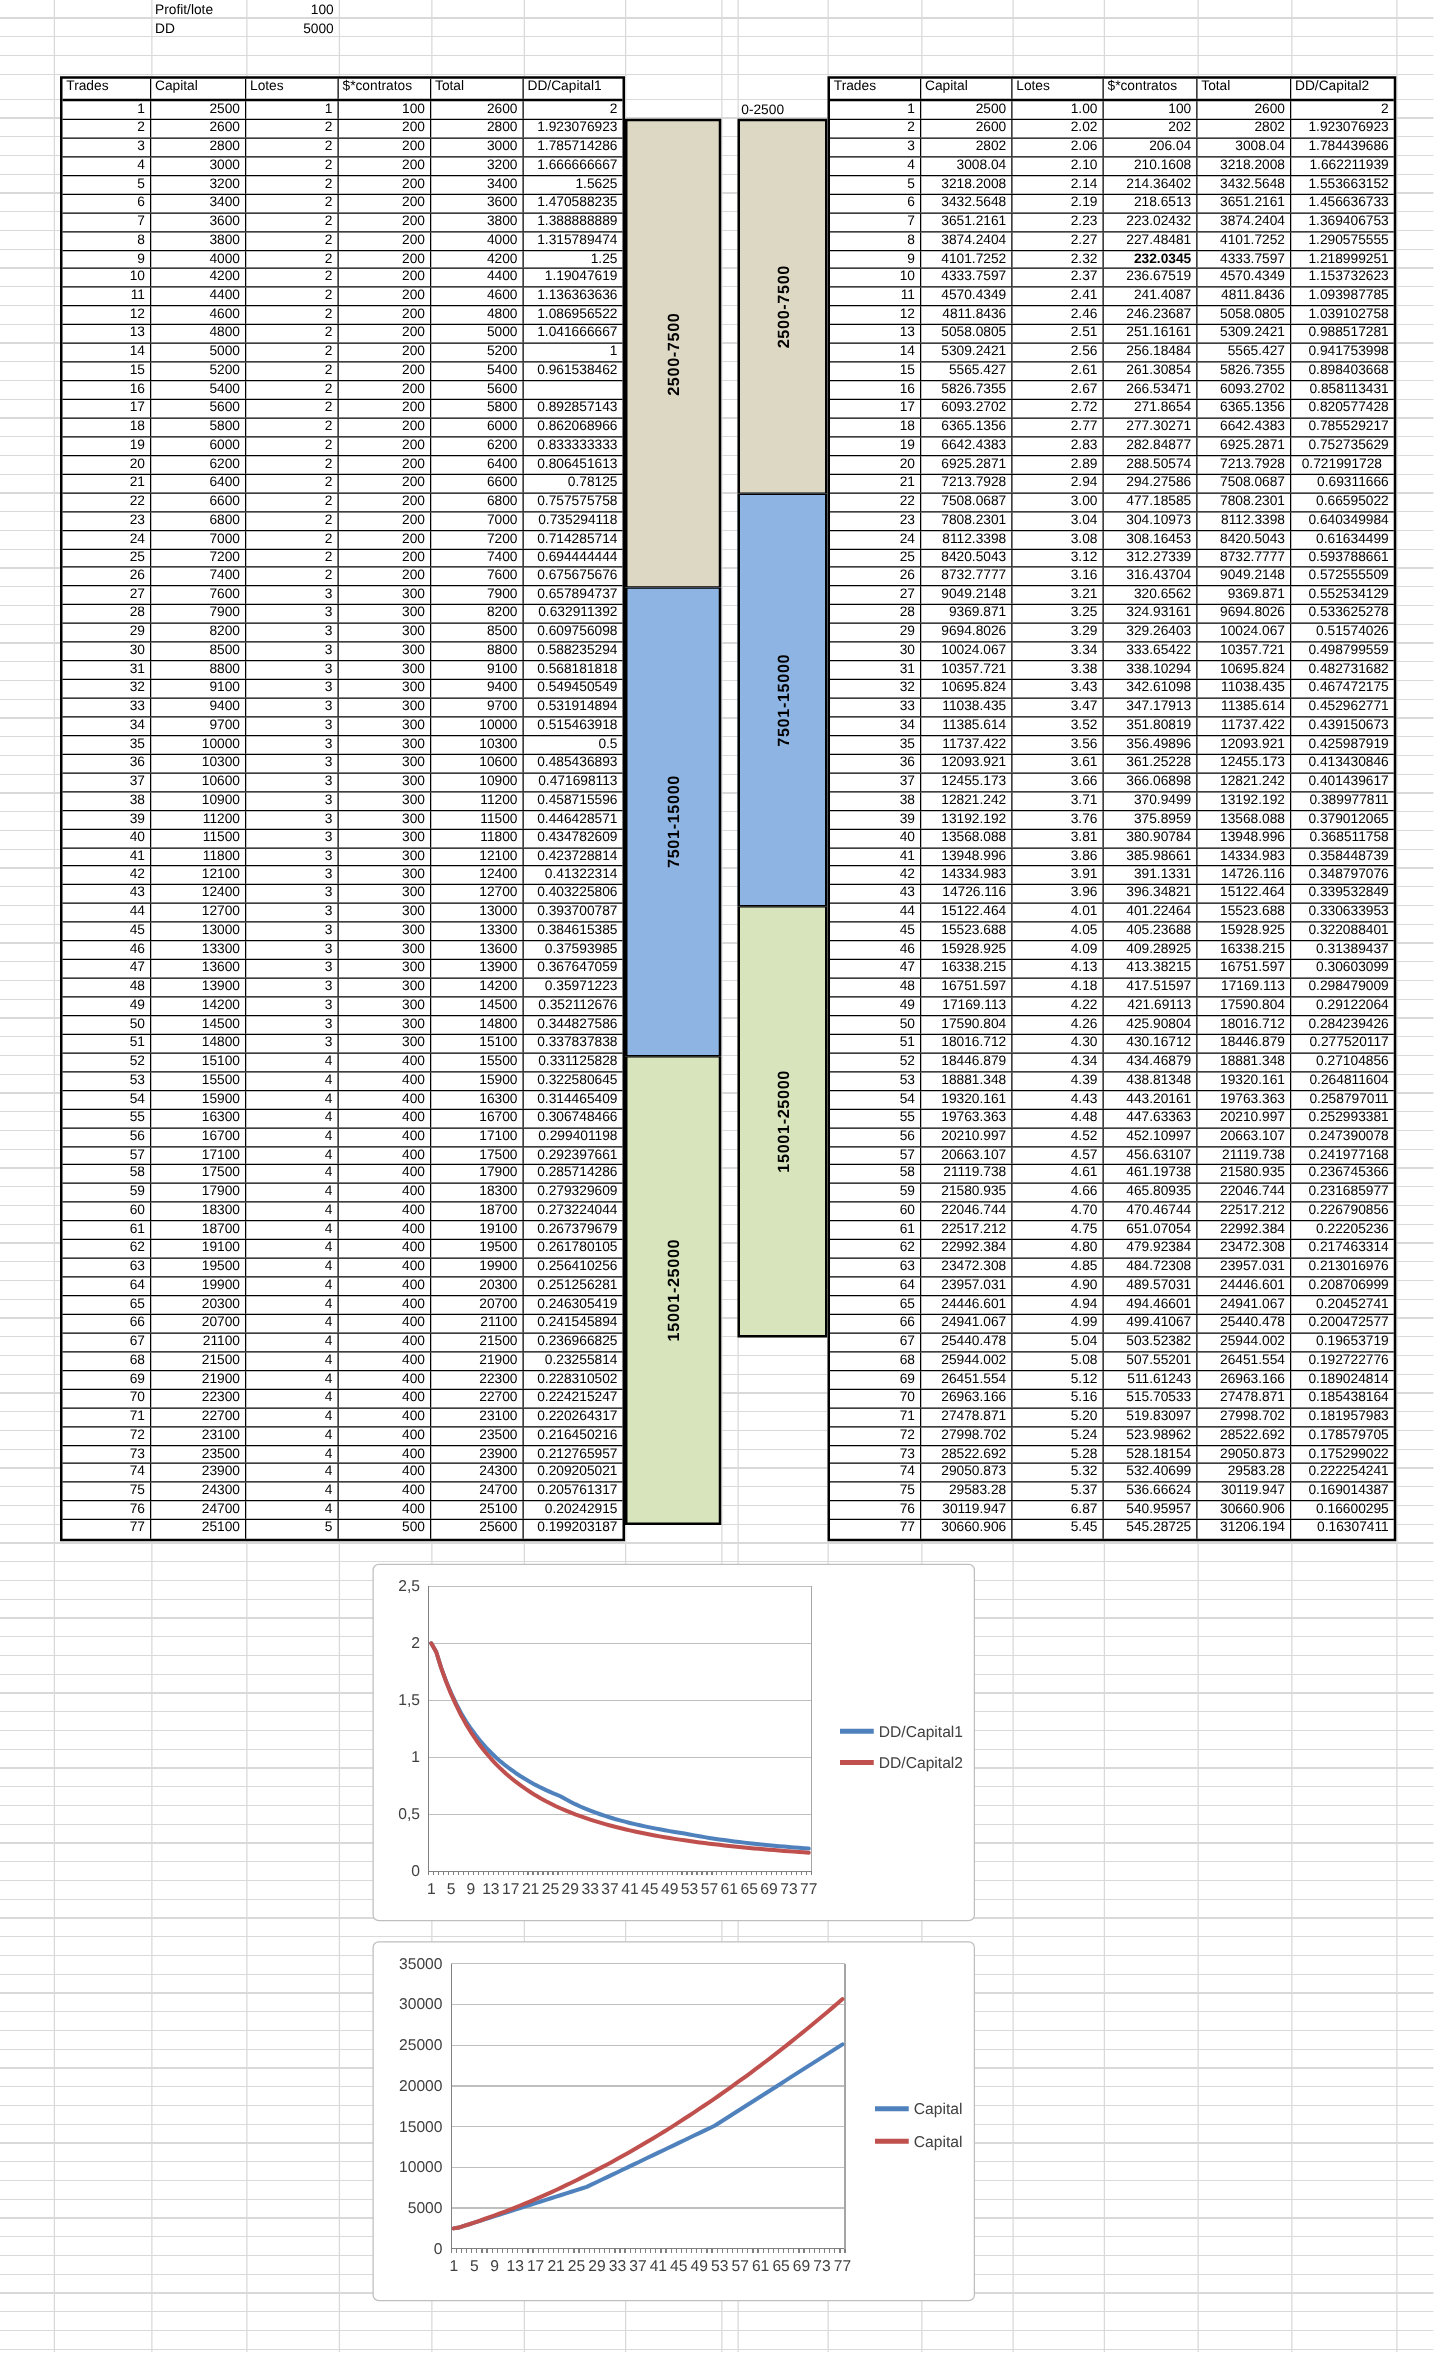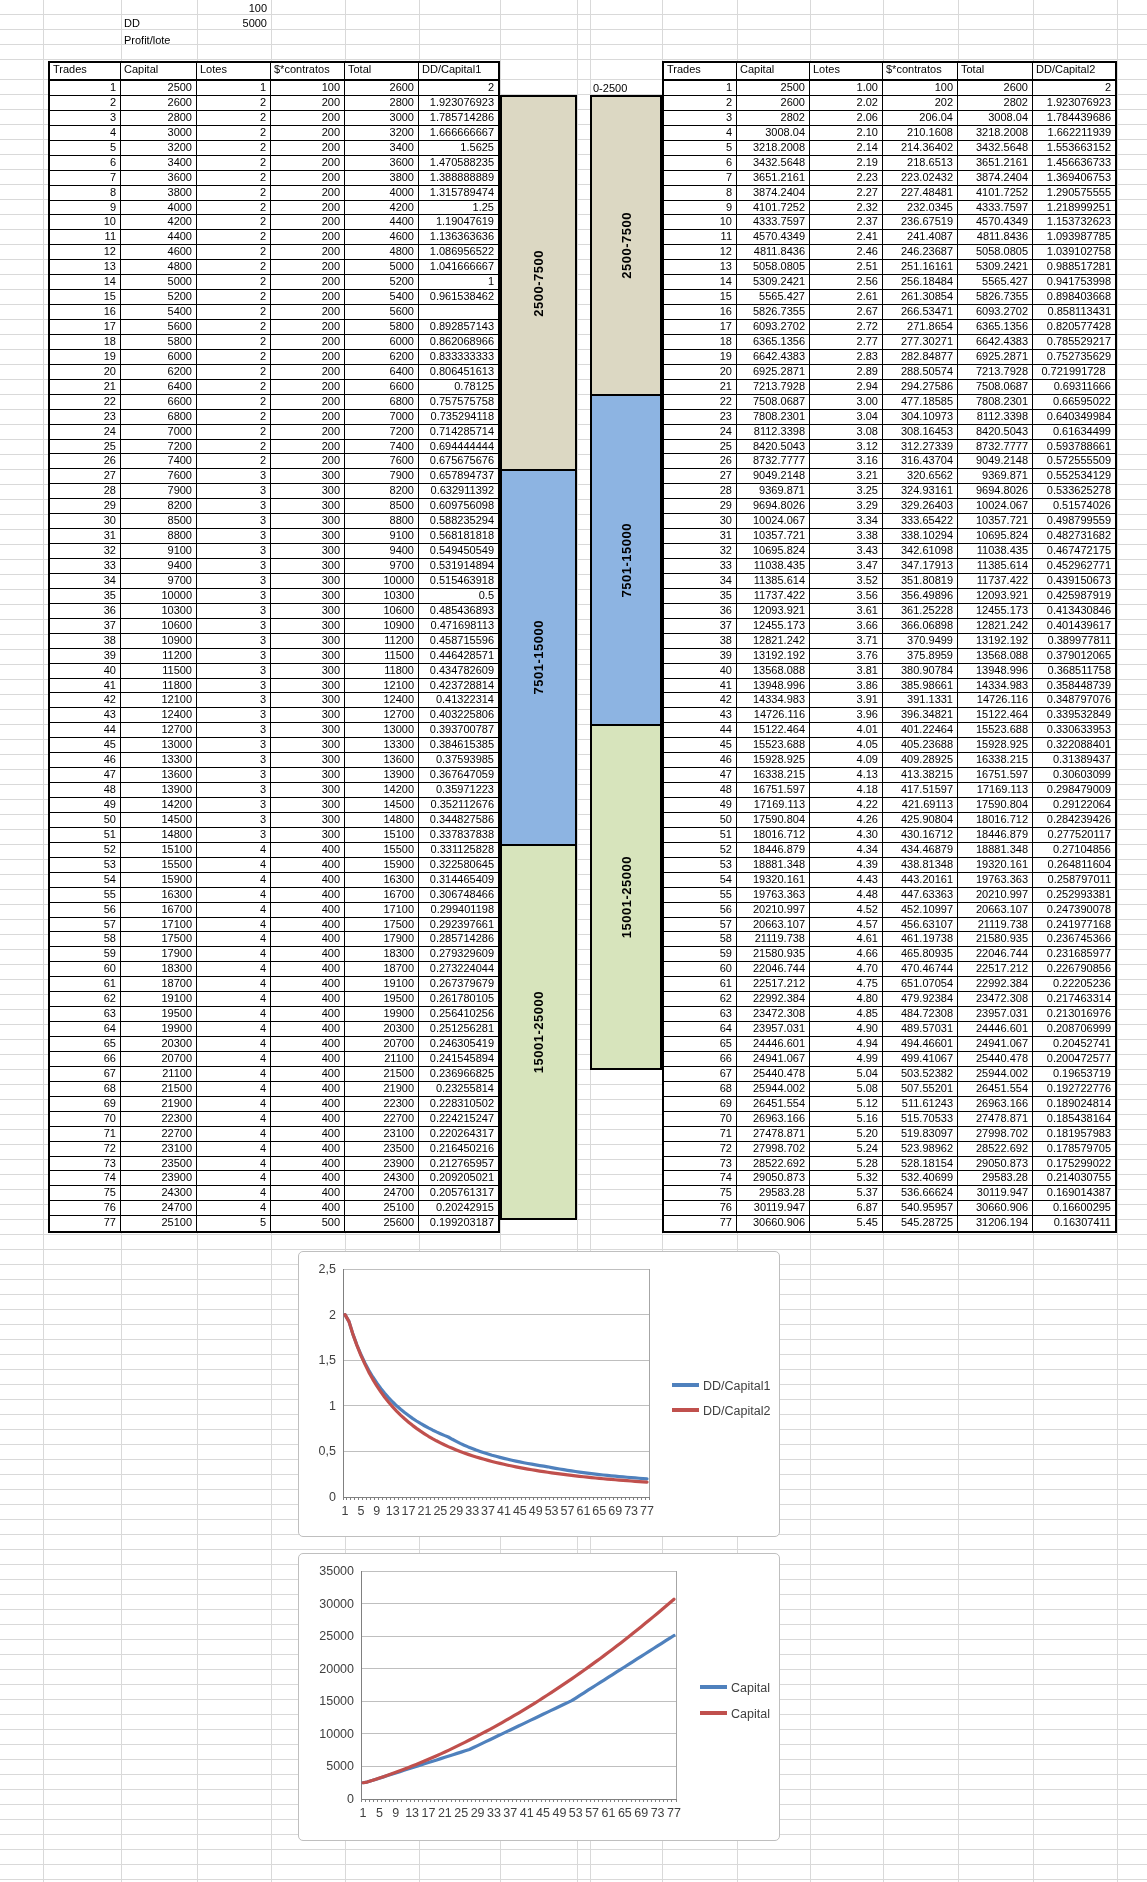--- a/index.html
+++ b/index.html
@@ -46,21 +46,21 @@
       <div class="vline" style="left: 590px;"></div>
       <div class="vline" style="left: 662px;"></div>
       <div class="vline" style="left: 737px;"></div>
       <div class="vline" style="left: 810px;"></div>
       <div class="vline" style="left: 883px;"></div>
       <div class="vline" style="left: 958px;"></div>
       <div class="vline" style="left: 1033px;"></div>
       <div class="vline" style="left: 1117px;"></div>
     </div>
 
-  <div class="cell" style="left:124px;top:1px;width:72px;margin-top:32px;">Profit/lote</div>
+  <div class="cell" style="left:124px;top:1px;width:72px;">Profit/lote</div>
   <div class="cell num" style="left:199px;top:1px;width:68px;">100</div>
   <div class="cell" style="left:124px;top:16px;width:72px;">DD</div>
   <div class="cell num" style="left:199px;top:16px;width:68px;">5000</div>
 
   <div class="cell" style="left:593px;top:81px;width:66px;">0-2500</div>
 
   <div id="left-strip">
       <div class="band" style="left: 500px; top: 95px; width: 77px; height: 375px; background: rgb(220, 216, 195); border-width: 2px 2px 1px;">
         <span class="band-label">2500-7500</span>
       </div>
@@ -779,21 +779,21 @@
         <div class="t-cell num" style="width: 73px;">3874.2404</div>
         <div class="t-cell num" style="width: 73px;">2.27</div>
         <div class="t-cell num" style="width: 75px;">227.48481</div>
         <div class="t-cell num" style="width: 75px;">4101.7252</div>
         <div class="t-cell num" style="width: 82px;">1.290575555</div>
       </div>
       <div class="t-row">
         <div class="t-cell num" style="width: 73px;">9</div>
         <div class="t-cell num" style="width: 73px;">4101.7252</div>
         <div class="t-cell num" style="width: 73px;">2.32</div>
-        <div class="t-cell num" style="width: 75px;">232.0345</div>
+        <div class="t-cell num" style="width: 75px; font-weight: bold;">232.0345</div>
         <div class="t-cell num" style="width: 75px;">4333.7597</div>
         <div class="t-cell num" style="width: 82px;">1.218999251</div>
       </div>
       <div class="t-row">
         <div class="t-cell num" style="width: 73px;">10</div>
         <div class="t-cell num" style="width: 73px;">4333.7597</div>
         <div class="t-cell num" style="width: 73px;">2.37</div>
         <div class="t-cell num" style="width: 75px;">236.67519</div>
         <div class="t-cell num" style="width: 75px;">4570.4349</div>
         <div class="t-cell num" style="width: 82px;">1.153732623</div>
@@ -1301,21 +1301,21 @@
         <div class="t-cell num" style="width: 75px;">528.18154</div>
         <div class="t-cell num" style="width: 75px;">29050.873</div>
         <div class="t-cell num" style="width: 82px;">0.175299022</div>
       </div>
       <div class="t-row">
         <div class="t-cell num" style="width: 73px;">74</div>
         <div class="t-cell num" style="width: 73px;">29050.873</div>
         <div class="t-cell num" style="width: 73px;">5.32</div>
         <div class="t-cell num" style="width: 75px;">532.40699</div>
         <div class="t-cell num" style="width: 75px;">29583.28</div>
-        <div class="t-cell num" style="width: 82px;">0.214030755</div>
+        <div class="t-cell num" style="width: 82px;">0.222254241</div>
       </div>
       <div class="t-row">
         <div class="t-cell num" style="width: 73px;">75</div>
         <div class="t-cell num" style="width: 73px;">29583.28</div>
         <div class="t-cell num" style="width: 73px;">5.37</div>
         <div class="t-cell num" style="width: 75px;">536.66624</div>
         <div class="t-cell num" style="width: 75px;">30119.947</div>
         <div class="t-cell num" style="width: 82px;">0.169014387</div>
       </div>
       <div class="t-row">

